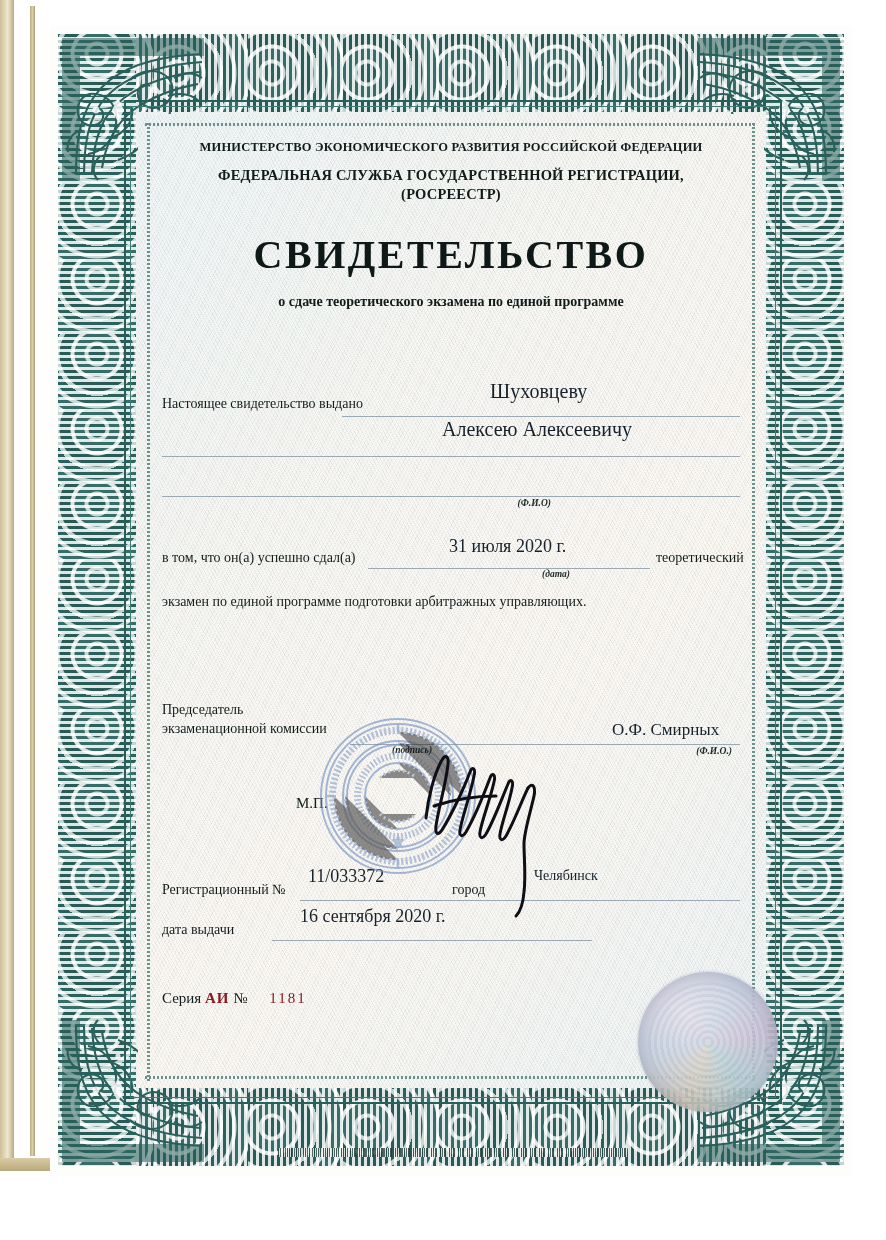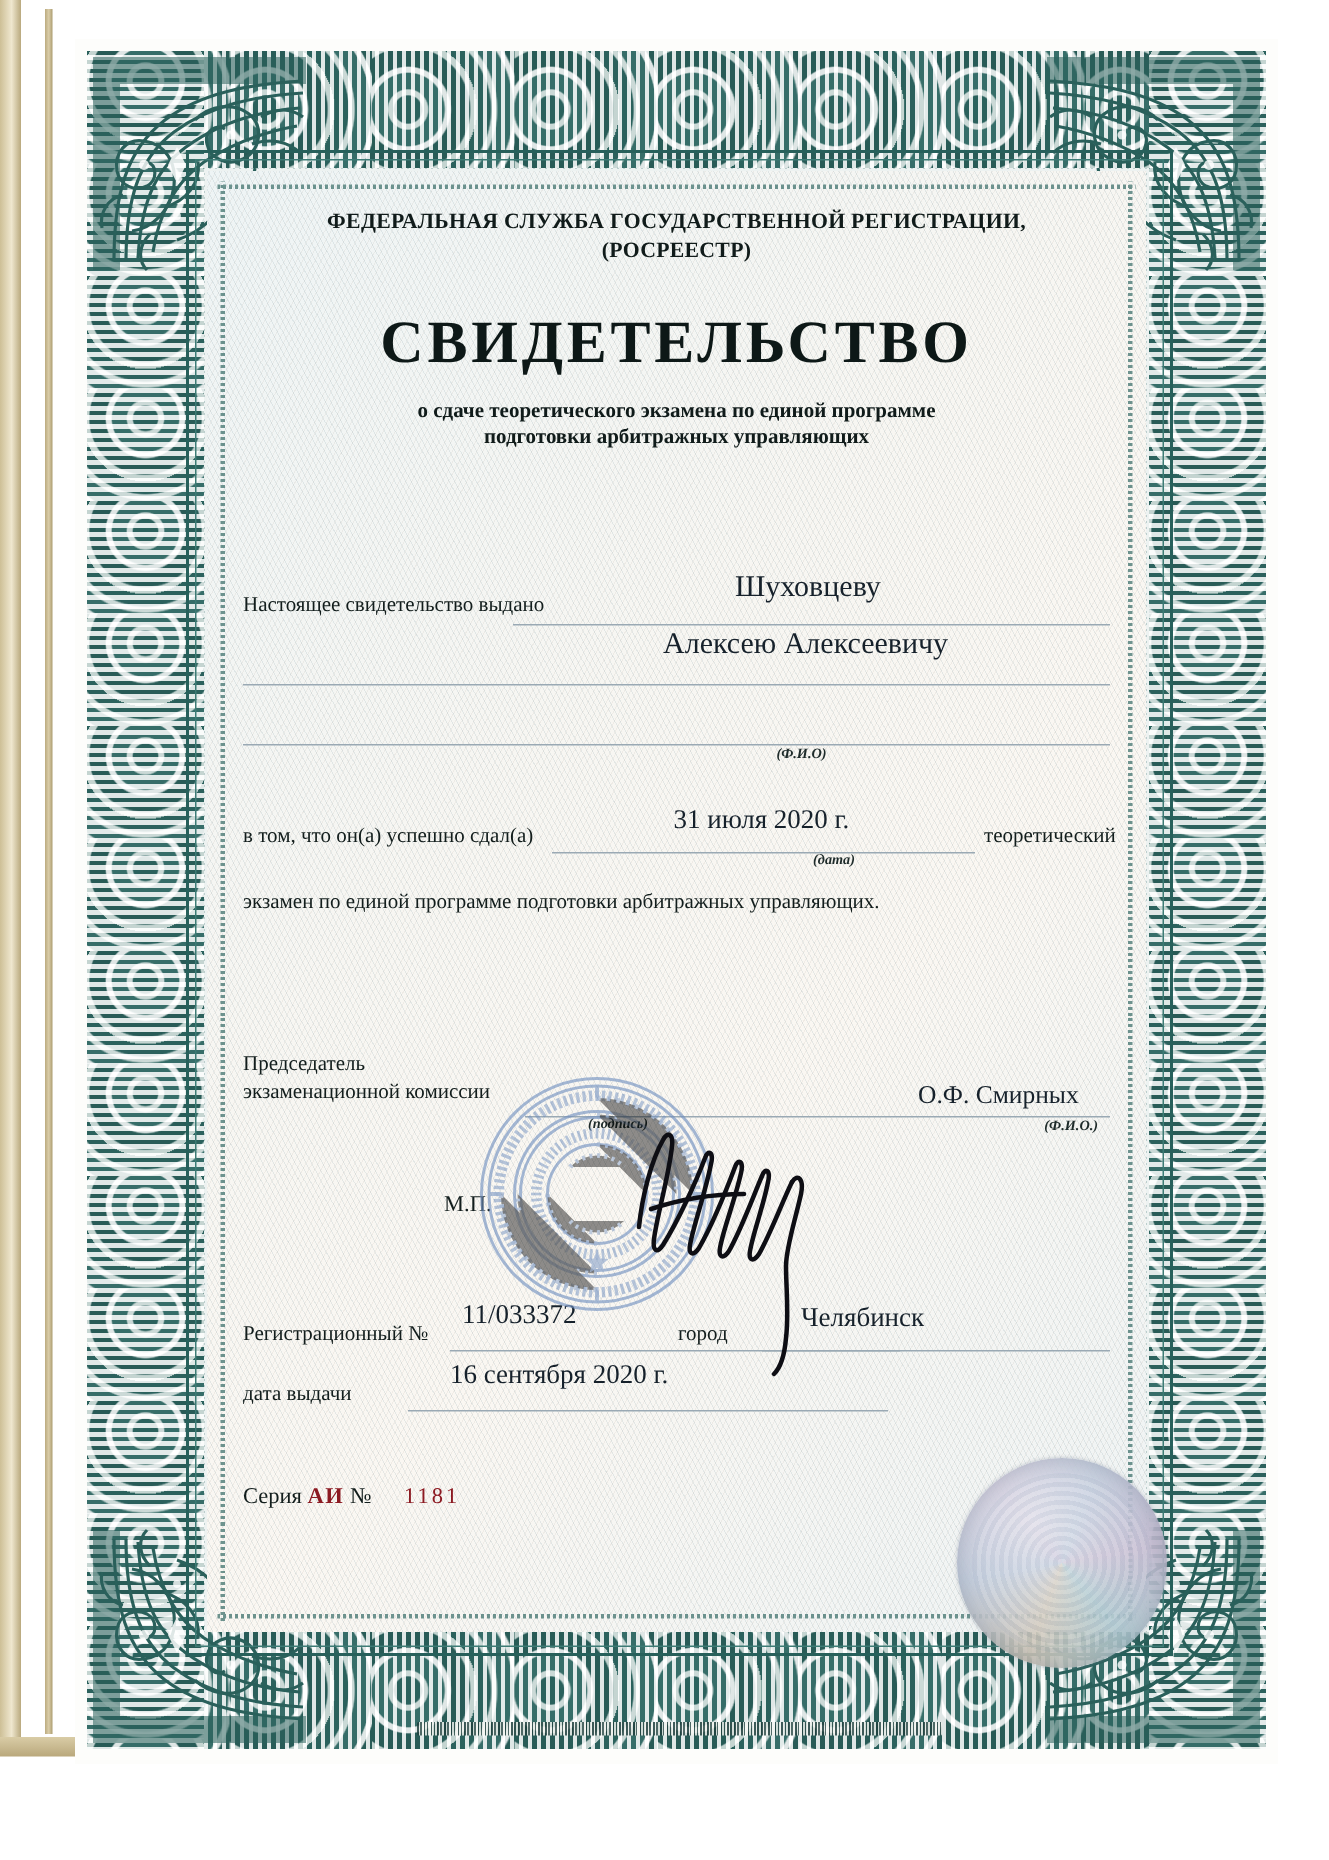--- a/index.html
+++ b/index.html
@@ -152,21 +152,21 @@
   #val-chair-name{position:absolute;left:452px;top:18px;font-size:17px;font-weight:normal;}
   #cap-fio-sign{position:absolute;left:452px;top:44px;width:120px;}
   #lbl-mp{position:absolute;left:136px;top:93px;font-size:15px;}
 
   
   #reg-block{position:absolute;left:0;top:744px;width:582px;}
   #lbl-regnum{position:absolute;left:2px;top:10px;}
   #val-regnum{position:absolute;left:148px;top:-6px;font-size:18px;}
   #line-reg{left:140px;top:28px;width:300px;}
   #lbl-city{position:absolute;left:292px;top:10px;}
-  #val-city{position:absolute;left:374px;top:-4px;font-size:18px;}
+  #val-city{position:absolute;left:374px;top:-4px;font-size:14px;}
   #line-city{left:348px;top:28px;width:232px;}
   #lbl-issuedate{position:absolute;left:2px;top:50px;}
   #val-issuedate{position:absolute;left:140px;top:34px;font-size:18px;}
   #line-issuedate{left:112px;top:68px;width:320px;}
 
   
   #series-block{position:absolute;left:2px;top:862px;font-size:15px;color:#121d1c;}
   #series-block .red{color:#8c1a22;font-weight:bold;letter-spacing:1px;}
   #series-num{color:#8c1a22;letter-spacing:2px;margin-left:18px;}
 
@@ -322,26 +322,26 @@
     </div>
 
     <div id="rule-outer"></div>
     <div id="rule-inner"></div>
 
     <div id="field">
       <div id="field-microband"></div>
 
       <div class="content">
 
+        <div id="hdr-ministry" class="hdr">МИНИСТЕРСТВО ЭКОНОМИЧЕСКОГО РАЗВИТИЯ РОССИЙСКОЙ ФЕДЕРАЦИИ</div>
         <div id="hdr-service-1" class="hdr">ФЕДЕРАЛЬНАЯ СЛУЖБА ГОСУДАРСТВЕННОЙ РЕГИСТРАЦИИ,</div>
         <div id="hdr-service-3" class="hdr">(РОСРЕЕСТР)</div>
 
         <div id="doc-title">СВИДЕТЕЛЬСТВО</div>
         <div id="doc-sub-1">о сдаче теоретического экзамена по единой программе</div>
-        <div id="doc-sub-2">подготовки арбитражных управляющих</div>
 
         <div id="name-block">
           <span id="lbl-issued" class="lbl">Настоящее свидетельство выдано</span>
           <span id="val-surname" class="filled">Шуховцеву</span>
           <span id="val-firstname" class="filled">Алексею Алексеевичу</span>
           <div id="line-name-1" class="rule-line"></div>
           <div id="line-name-2" class="rule-line"></div>
           <div id="line-name-3" class="rule-line"></div>
           <div id="cap-fio-name" class="caption">(Ф.И.О)</div>
         </div>

